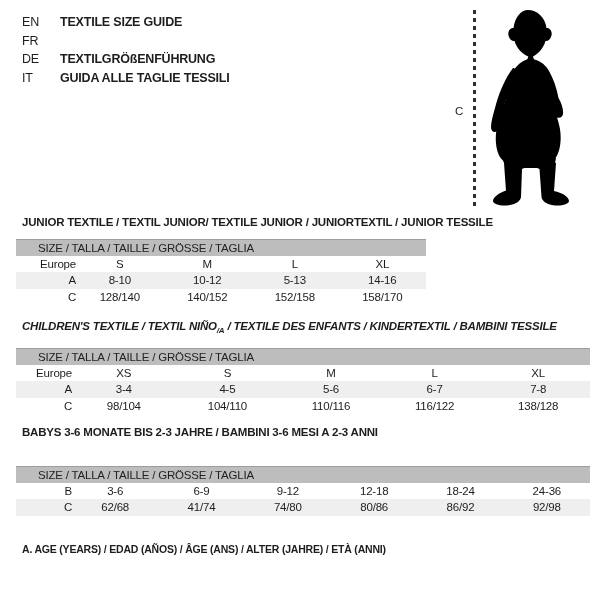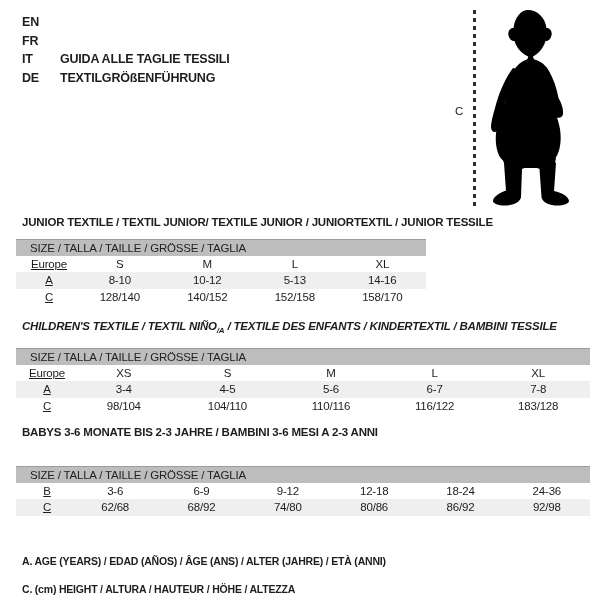--- a/index.html
+++ b/index.html
@@ -8,21 +8,21 @@
     font-family: "Liberation Sans", sans-serif;
     color: #1d1d1d;
     position: relative;
     overflow: hidden;
   }
 
   
   .lang-block { position: absolute; top: 13px; left: 22px; }
   .lang-row { display: flex; height: 18.6px; align-items: center; }
   .lang-code {
-    width: 38px; font-size: 12.5px; font-weight: 700; letter-spacing: -0.2px;
+    width: 38px; font-size: 12.5px; font-weight: 400; letter-spacing: -0.2px;
   }
   .lang-title { font-size: 12.5px; font-weight: 700; letter-spacing: -0.2px; }
 
   
   .measure-line {
     position: absolute; left: 473px; top: 10px; width: 3px; height: 198px;
     background-image: repeating-linear-gradient(
       to bottom, #2e2e2e 0px, #2e2e2e 4px, transparent 4px, transparent 8px);
   }
   .height-label {
@@ -46,53 +46,54 @@
     position: absolute; left: 16px;
     border-collapse: collapse; table-layout: fixed;
     font-size: 11.5px; letter-spacing: -0.2px; color: #1d1d1d;
   }
   .table-junior   { top: 239px; width: 410px; }
   .table-children { top: 348px; width: 574px; }
   .table-babies   { top: 466px; width: 574px; }
 
   .size-table th.bar {
     background: #bdbdbd; border-top: 1px solid #9d9d9d;
-    height: 16px; font-weight: 400; text-align: left; padding-left: 14px;
+    height: 16px; font-weight: 400; text-align: left; padding-left: 22px;
     color: #222;
   }
   .size-table td { height: 16.5px; text-align: center; font-weight: 400; }
-  .size-table td.rowlabel { text-align: center; padding-left: 6px; text-decoration: underline; }
+  .size-table td.rowlabel { text-align: right; padding-left: 6px; }
   .size-table tr.alt td { background: #efefef; }
 
   
   .footnotes { position: absolute; left: 22px; top: 542px; }
   .footnote {
     font-size: 10.5px; font-weight: 700; letter-spacing: -0.2px;
-    line-height: 15.8px; white-space: nowrap; margin-top: 12px;
+    line-height: 15.8px; white-space: nowrap;
   }
 </style>
 </head>
 <body>
 
 <div>
 
   <div class="lang-block">
     <div class="lang-row">
       <span class="lang-code">EN</span>
+      <span class="lang-title">TEXTILE SIZE GUIDE</span>
     </div>
     <div class="lang-row">
       <span class="lang-code">FR</span>
+    </div>
+    <div class="lang-row">
+      <span class="lang-code">DE</span>
+      <span class="lang-title">TEXTILGRÖßENFÜHRUNG</span>
     </div>
     <div class="lang-row">
       <span class="lang-code">IT</span>
       <span class="lang-title">GUIDA ALLE TAGLIE TESSILI</span>
-    </div>
-    <div class="lang-row">
-      <span class="lang-code">DE</span>
-      <span class="lang-title">TEXTILGRÖßENFÜHRUNG</span>
     </div>
   </div>
 
   <div class="measure-line"></div>
   <div class="height-label">C</div>
   <svg class="figure-svg" width="90" height="200" viewBox="0 0 90 200" aria-hidden="true">
     <g fill="#000000">
 
       <path d="M45,2
         C54,2 62,9 63.5,20
@@ -217,21 +218,21 @@
         <td>5-6</td>
         <td>6-7</td>
         <td>7-8</td>
       </tr>
       <tr>
         <td class="rowlabel">C</td>
         <td>98/104</td>
         <td>104/110</td>
         <td>110/116</td>
         <td>116/122</td>
-        <td>183/128</td>
+        <td>138/128</td>
       </tr>
     </tbody>
   </table>
 
   <div class="section-title title-babies">
     <div>BABYS 3-6 MONATE BIS 2-3 JAHRE / BAMBINI 3-6 MESI A 2-3 ANNI</div>
   </div>
   <table class="size-table table-babies">
     <colgroup>
         <col style="width:56px">
@@ -253,27 +254,26 @@
         <td>3-6</td>
         <td>6-9</td>
         <td>9-12</td>
         <td>12-18</td>
         <td>18-24</td>
         <td>24-36</td>
       </tr>
       <tr class="alt">
         <td class="rowlabel">C</td>
         <td>62/68</td>
-        <td>68/92</td>
+        <td>41/74</td>
         <td>74/80</td>
         <td>80/86</td>
         <td>86/92</td>
         <td>92/98</td>
       </tr>
     </tbody>
   </table>
 
   <div class="footnotes">
     <div class="footnote">A. AGE (YEARS) / EDAD (AÑOS) / ÂGE (ANS) / ALTER (JAHRE) / ETÀ (ANNI)</div>
-    <div class="footnote">C. (cm) HEIGHT / ALTURA / HAUTEUR / HÖHE / ALTEZZA</div>
   </div>
 
 </div>
 
 </body></html>

